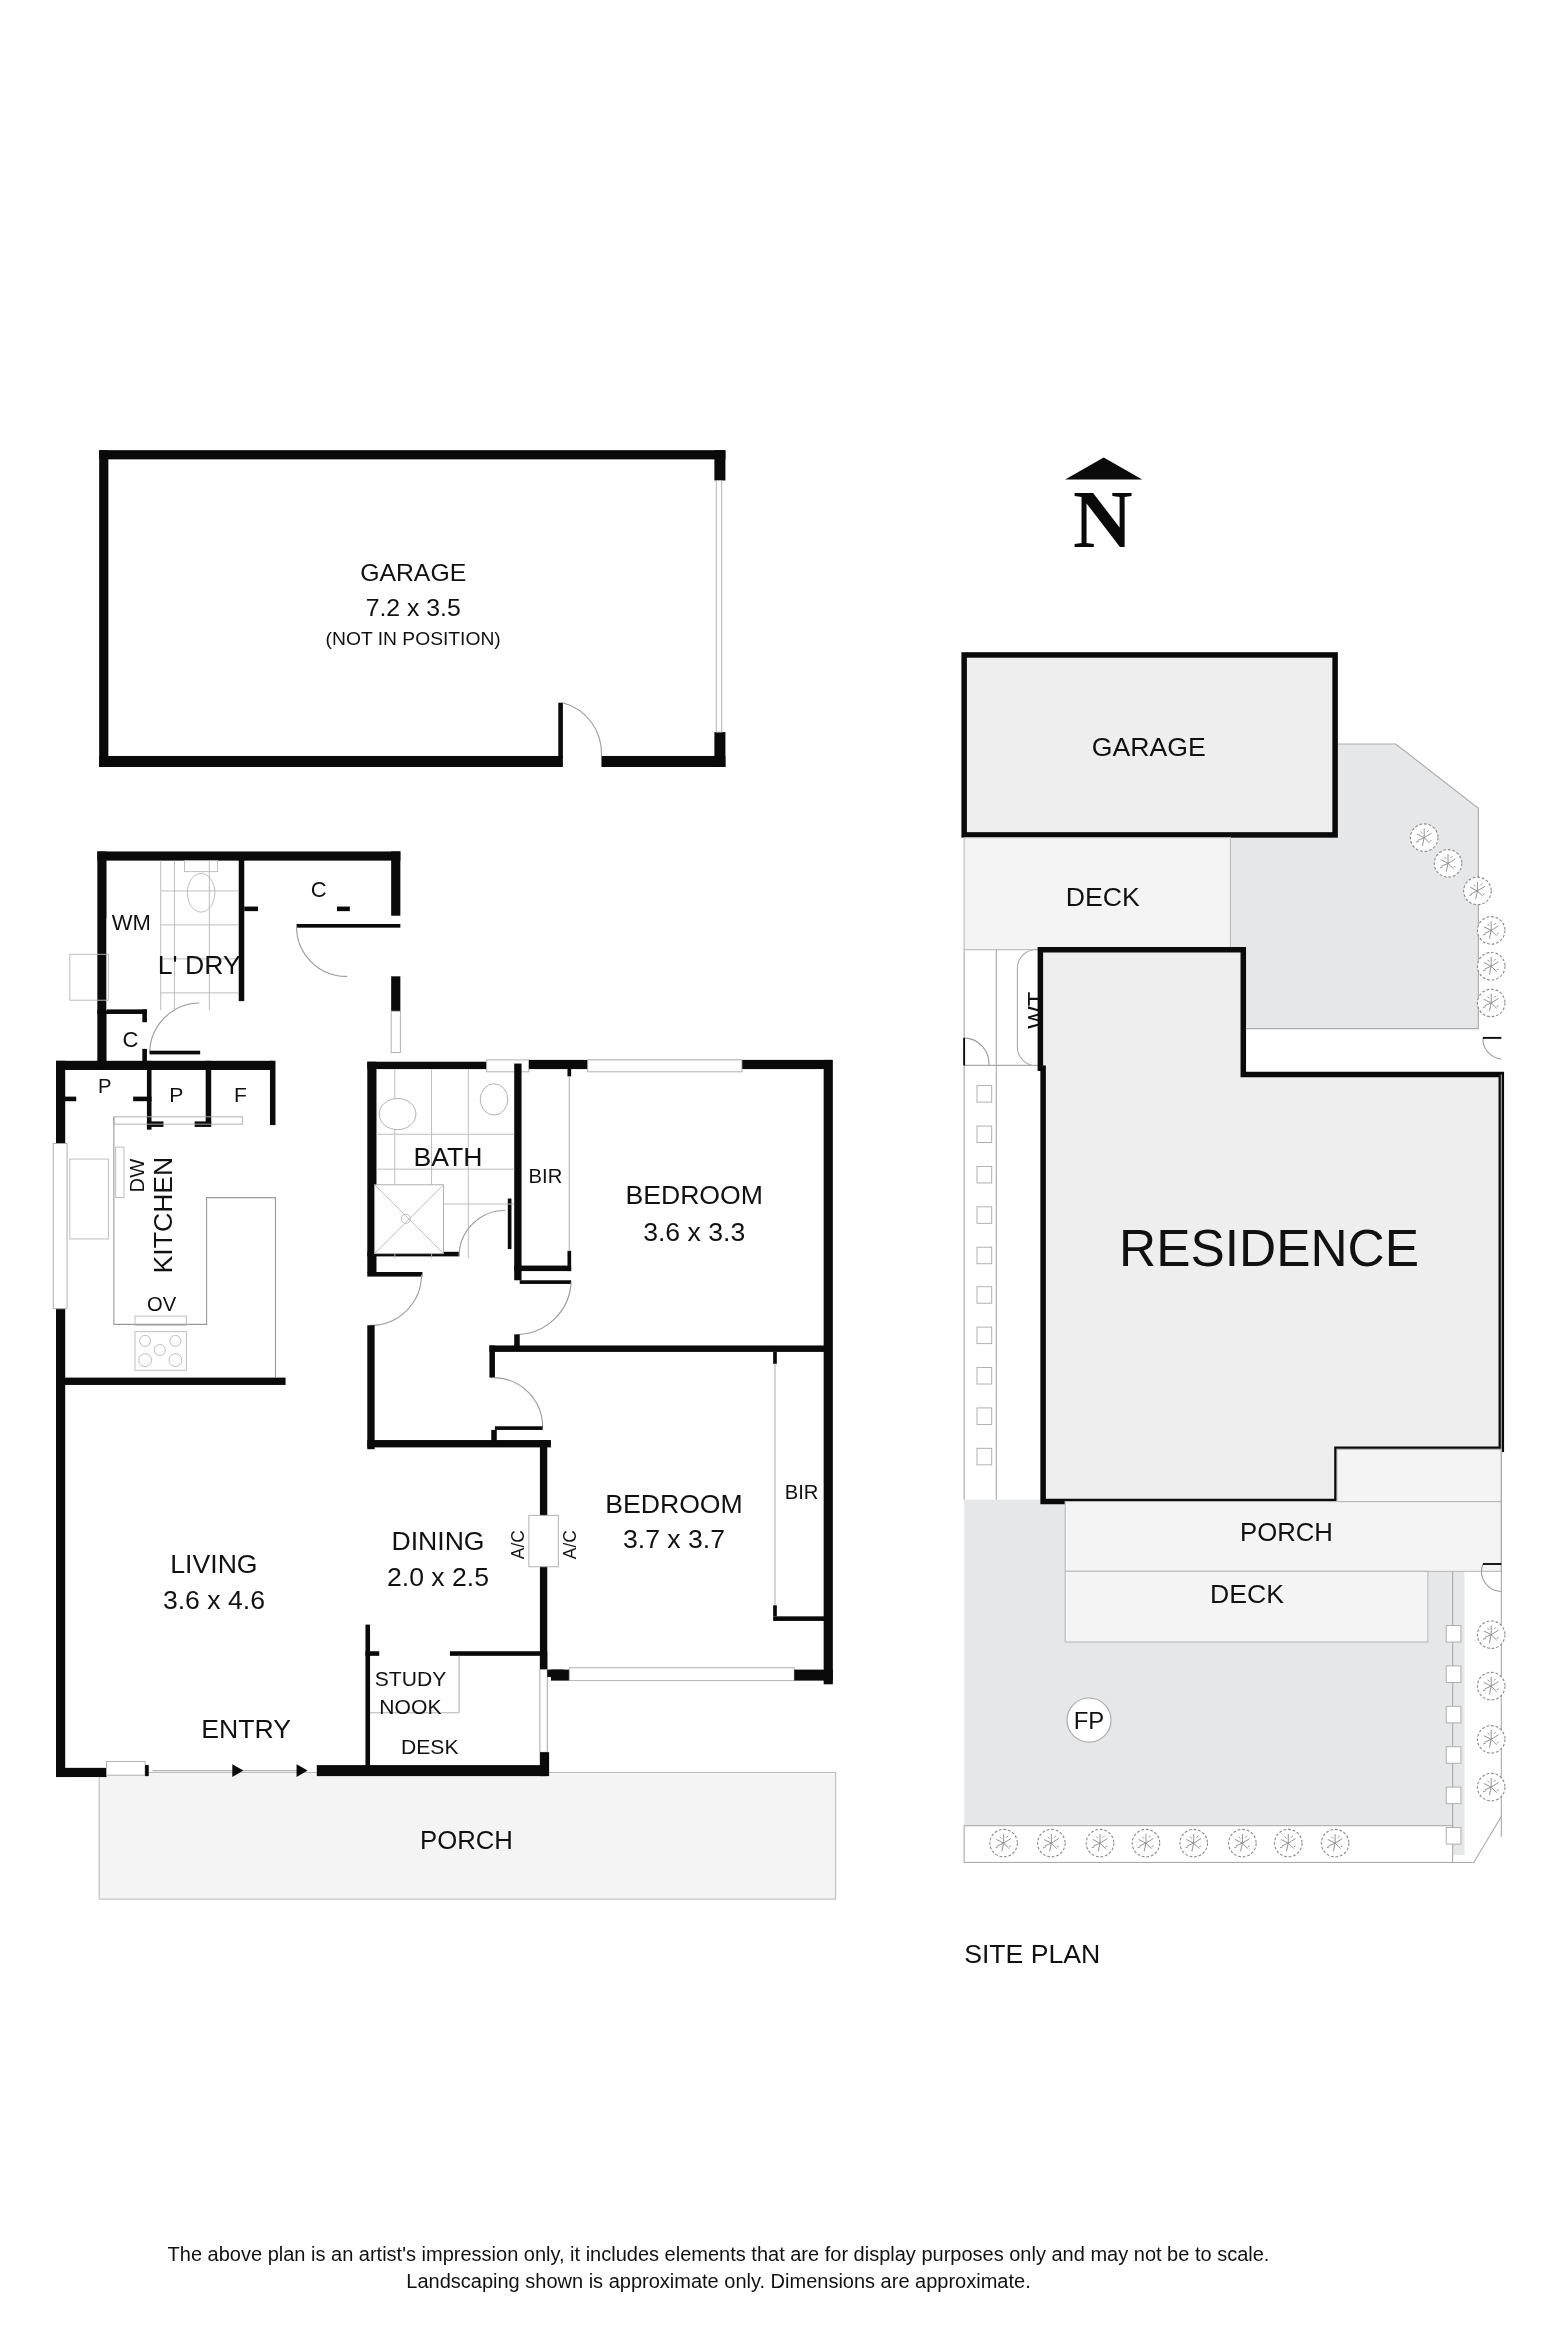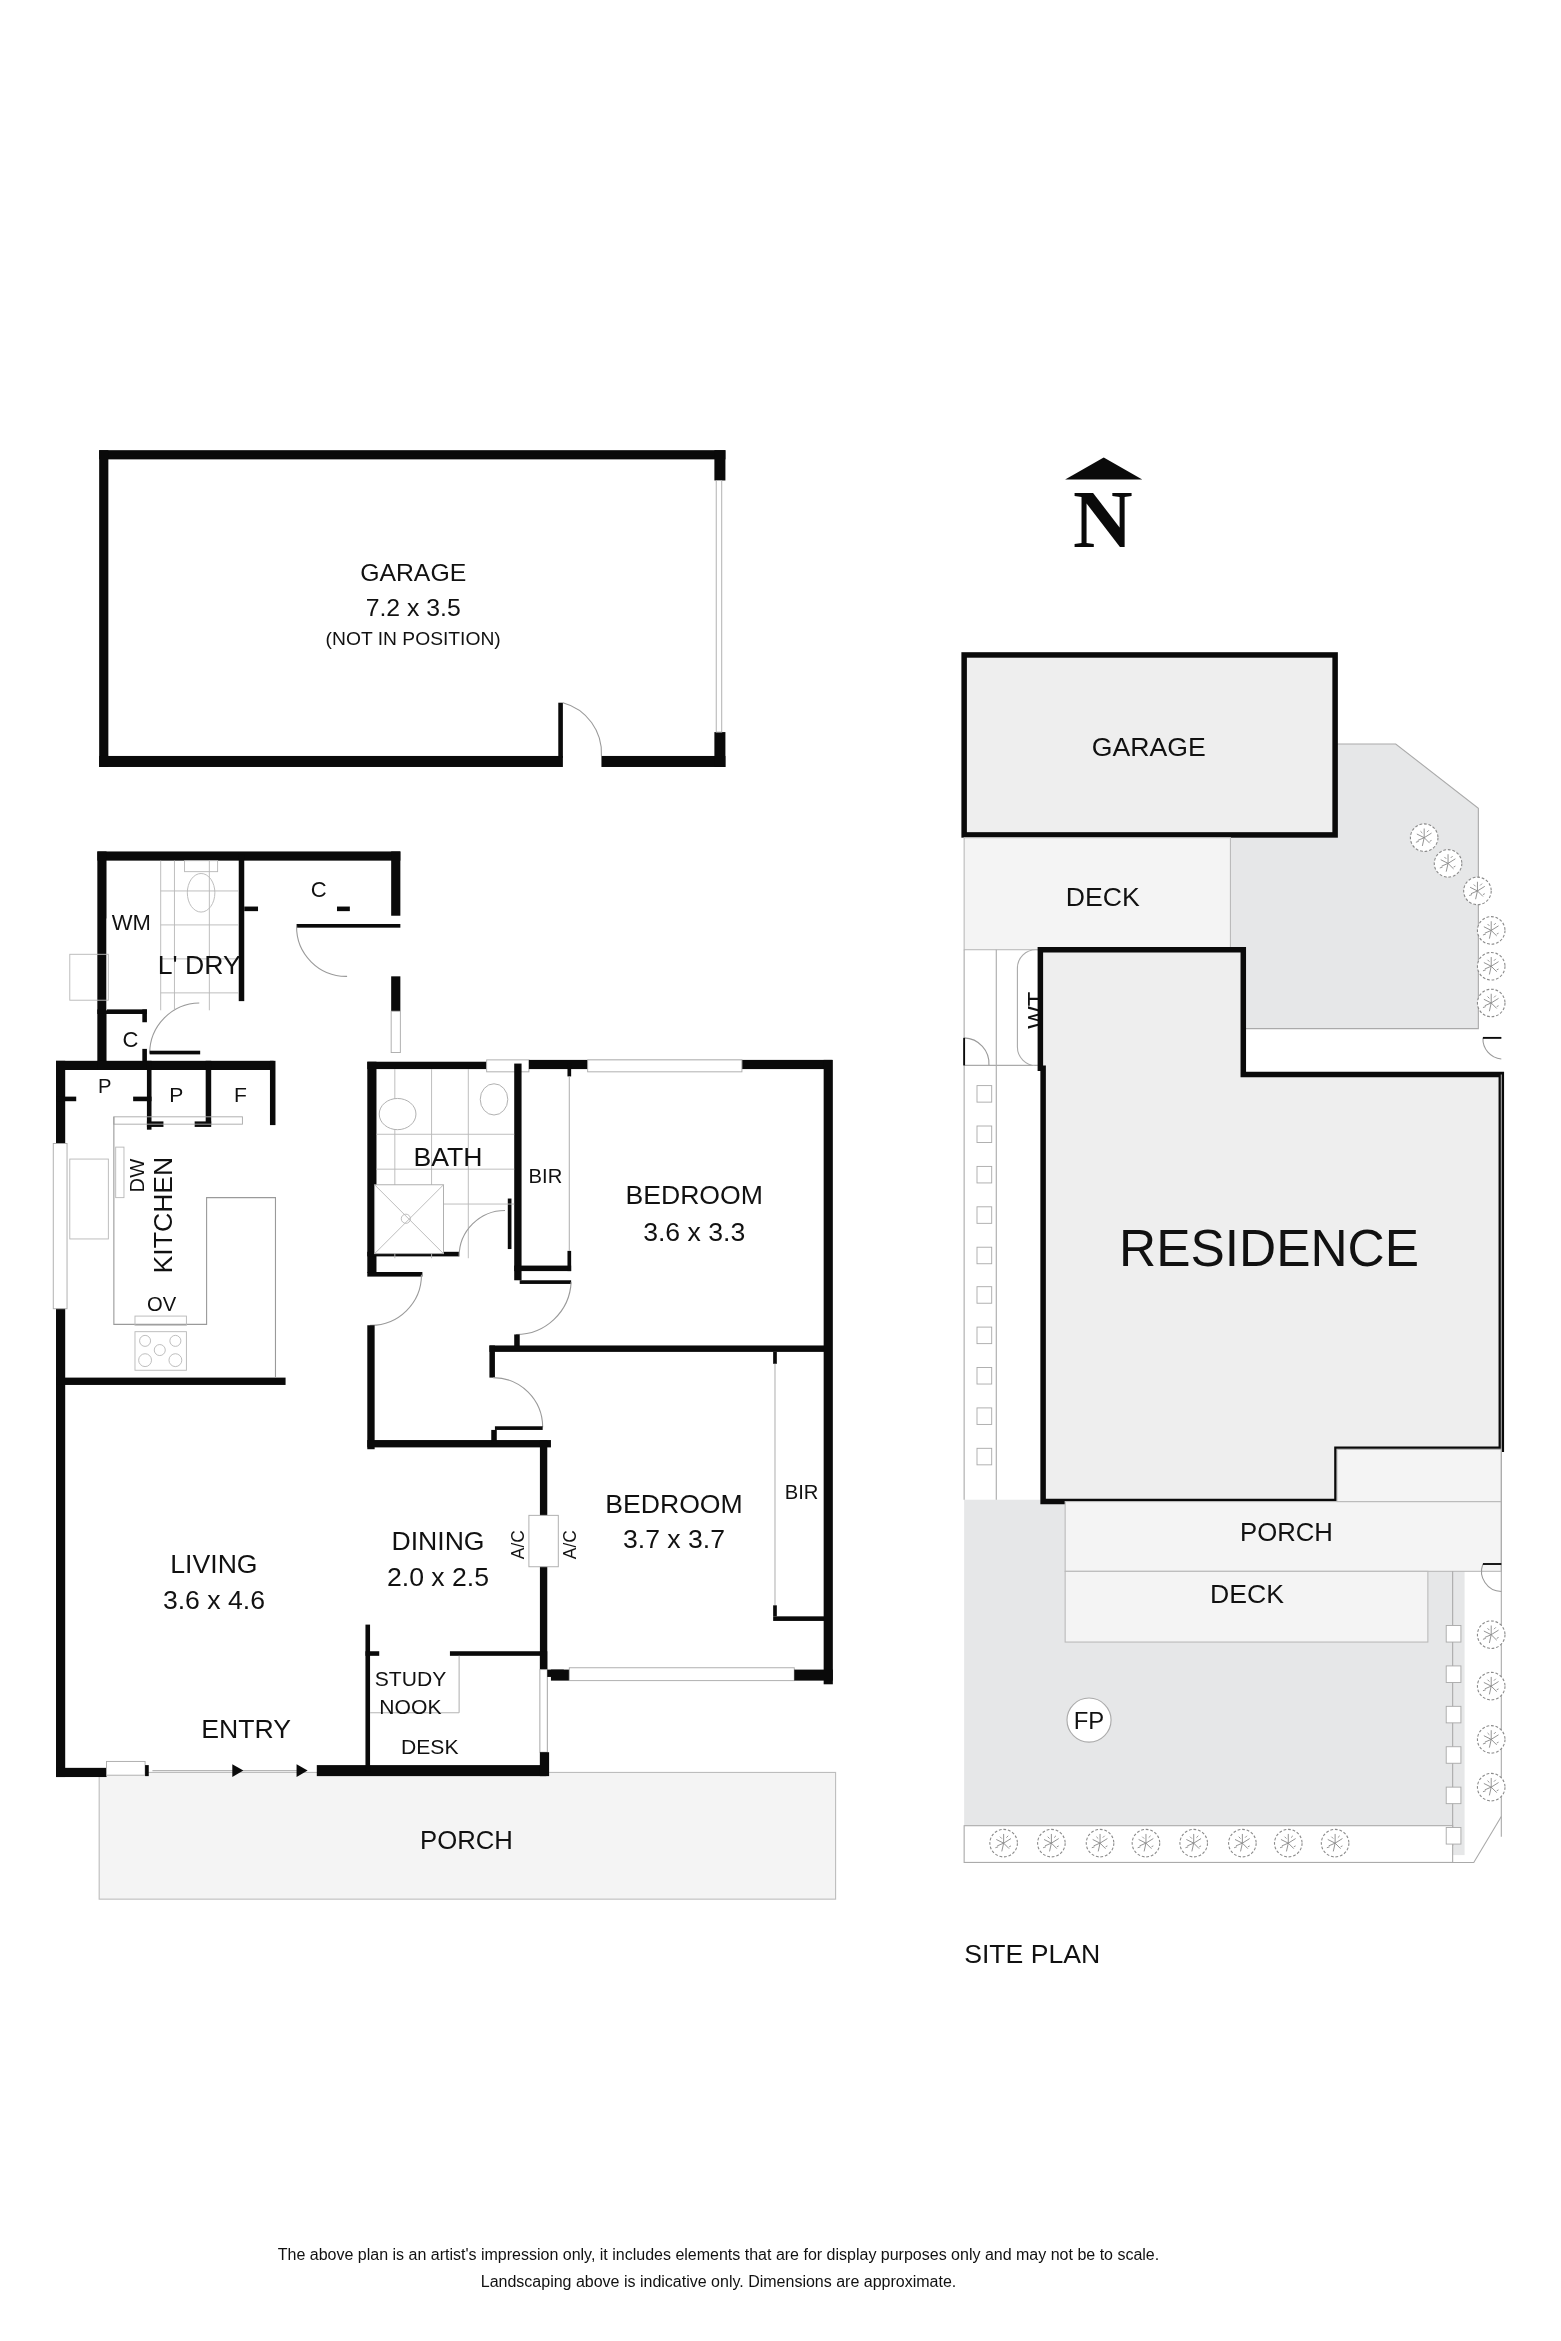--- a/index.html
+++ b/index.html
@@ -5,21 +5,21 @@
   html, body { margin: 0; padding: 0; background: #ffffff; }
   body { width: 1561px; height: 2342px; position: relative; overflow: hidden; }
   svg.plan { position: absolute; left: 0; top: 0; width: 1561px; height: 2342px; }
   .lbl { font-family: "Liberation Sans", "DejaVu Sans", sans-serif; fill: #111; }
   .wall { fill: #0a0a0a; }
   .thin { stroke: #9a9a9a; stroke-width: 1.2; fill: none; }
   .thinf { stroke: #b5b5b5; stroke-width: 1.2; }
   .tile { stroke: #b8b8b8; stroke-width: 1; fill: none; }
   .disclaimer {
     position: absolute; left: 0; width: 1437px; text-align: center;
-    font-family: "Liberation Sans", "DejaVu Sans", sans-serif; font-size: 16px;
+    font-family: "Liberation Sans", "DejaVu Sans", sans-serif; font-size: 20px;
     color: #111; line-height: 27.5px;
   }
   .tree circle.c { fill: #fff; stroke: #8a8a8a; stroke-width: 1.2; stroke-dasharray: 3 2; }
   .tree path { stroke: #8a8a8a; stroke-width: 1; fill: none; }
 </style>
 </head>
 <body>
 
 <svg class="plan" viewBox="0 0 1700 2550">
   <defs>
@@ -304,14 +304,14 @@
       <use href="#treeSym" x="1624" y="1013"></use>
       <use href="#treeSym" x="1624" y="1052"></use>
       <use href="#treeSym" x="1624" y="1092"></use>
     </g>
 
     <text class="lbl" x="1050" y="2137" font-size="29">SITE PLAN</text>
   </g>
 </svg>
 
 <div class="disclaimer" style="top:2241px;">The above plan is an artist's impression only, it includes elements that are for display purposes only and may not be to scale.</div>
-<div class="disclaimer" style="top:2268px;">Landscaping above is indicative only. Dimensions are approximate.</div>
+<div class="disclaimer" style="top:2268px;">Landscaping shown is approximate only. Dimensions are approximate.</div>
 
 
 </body></html>

